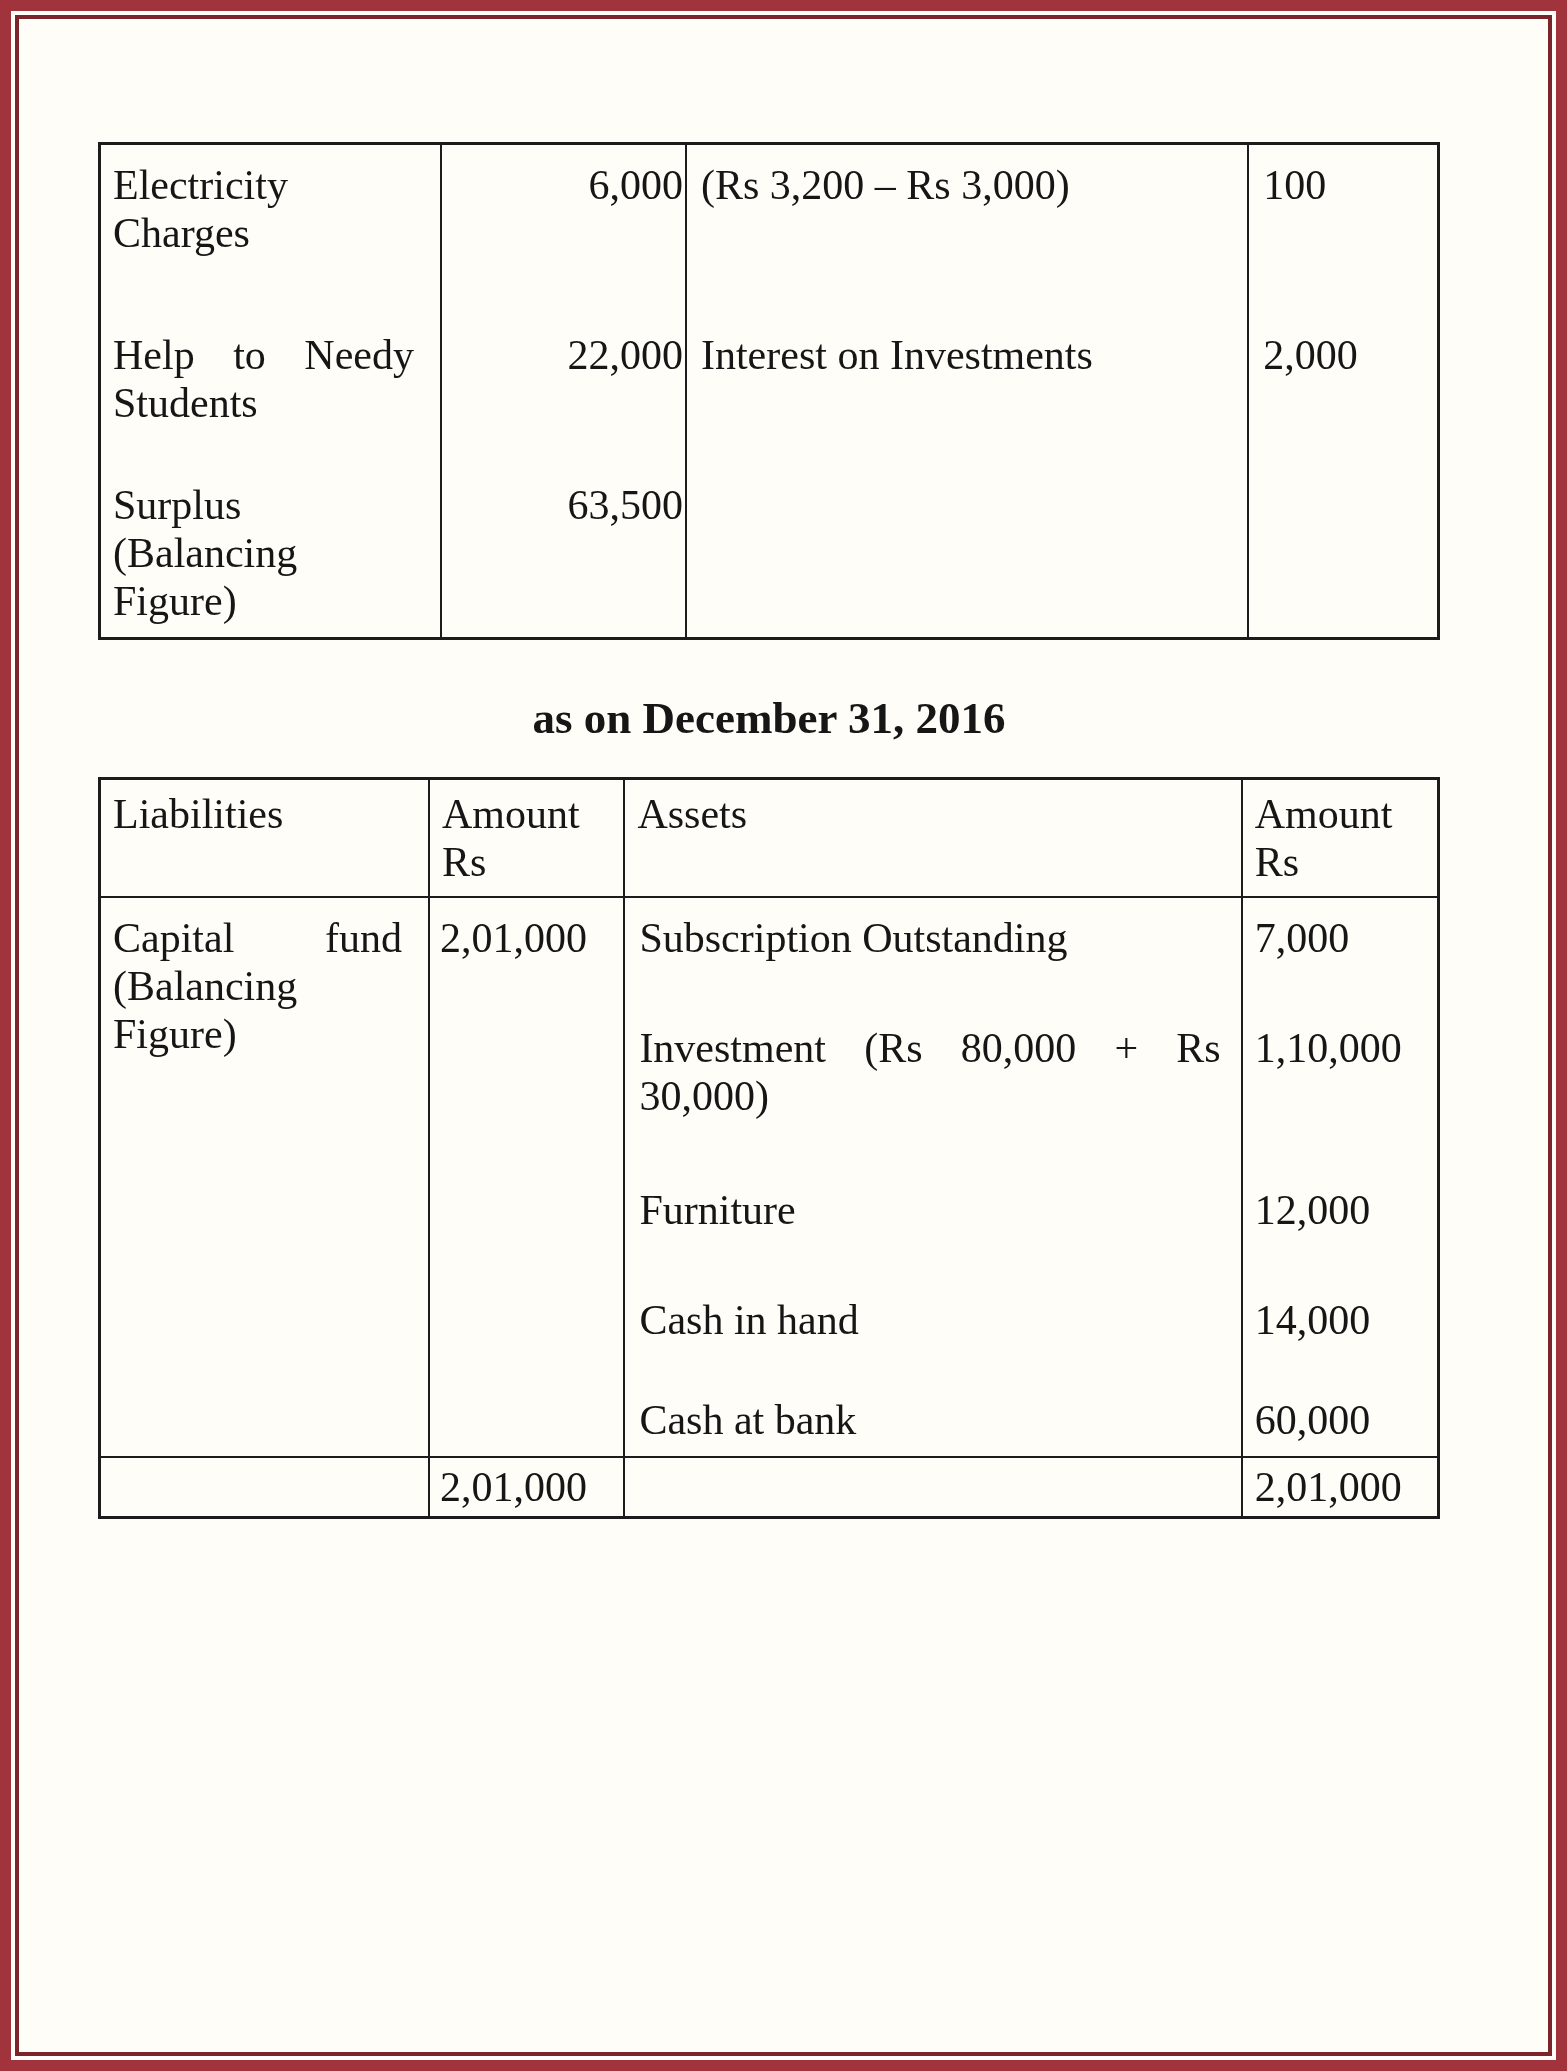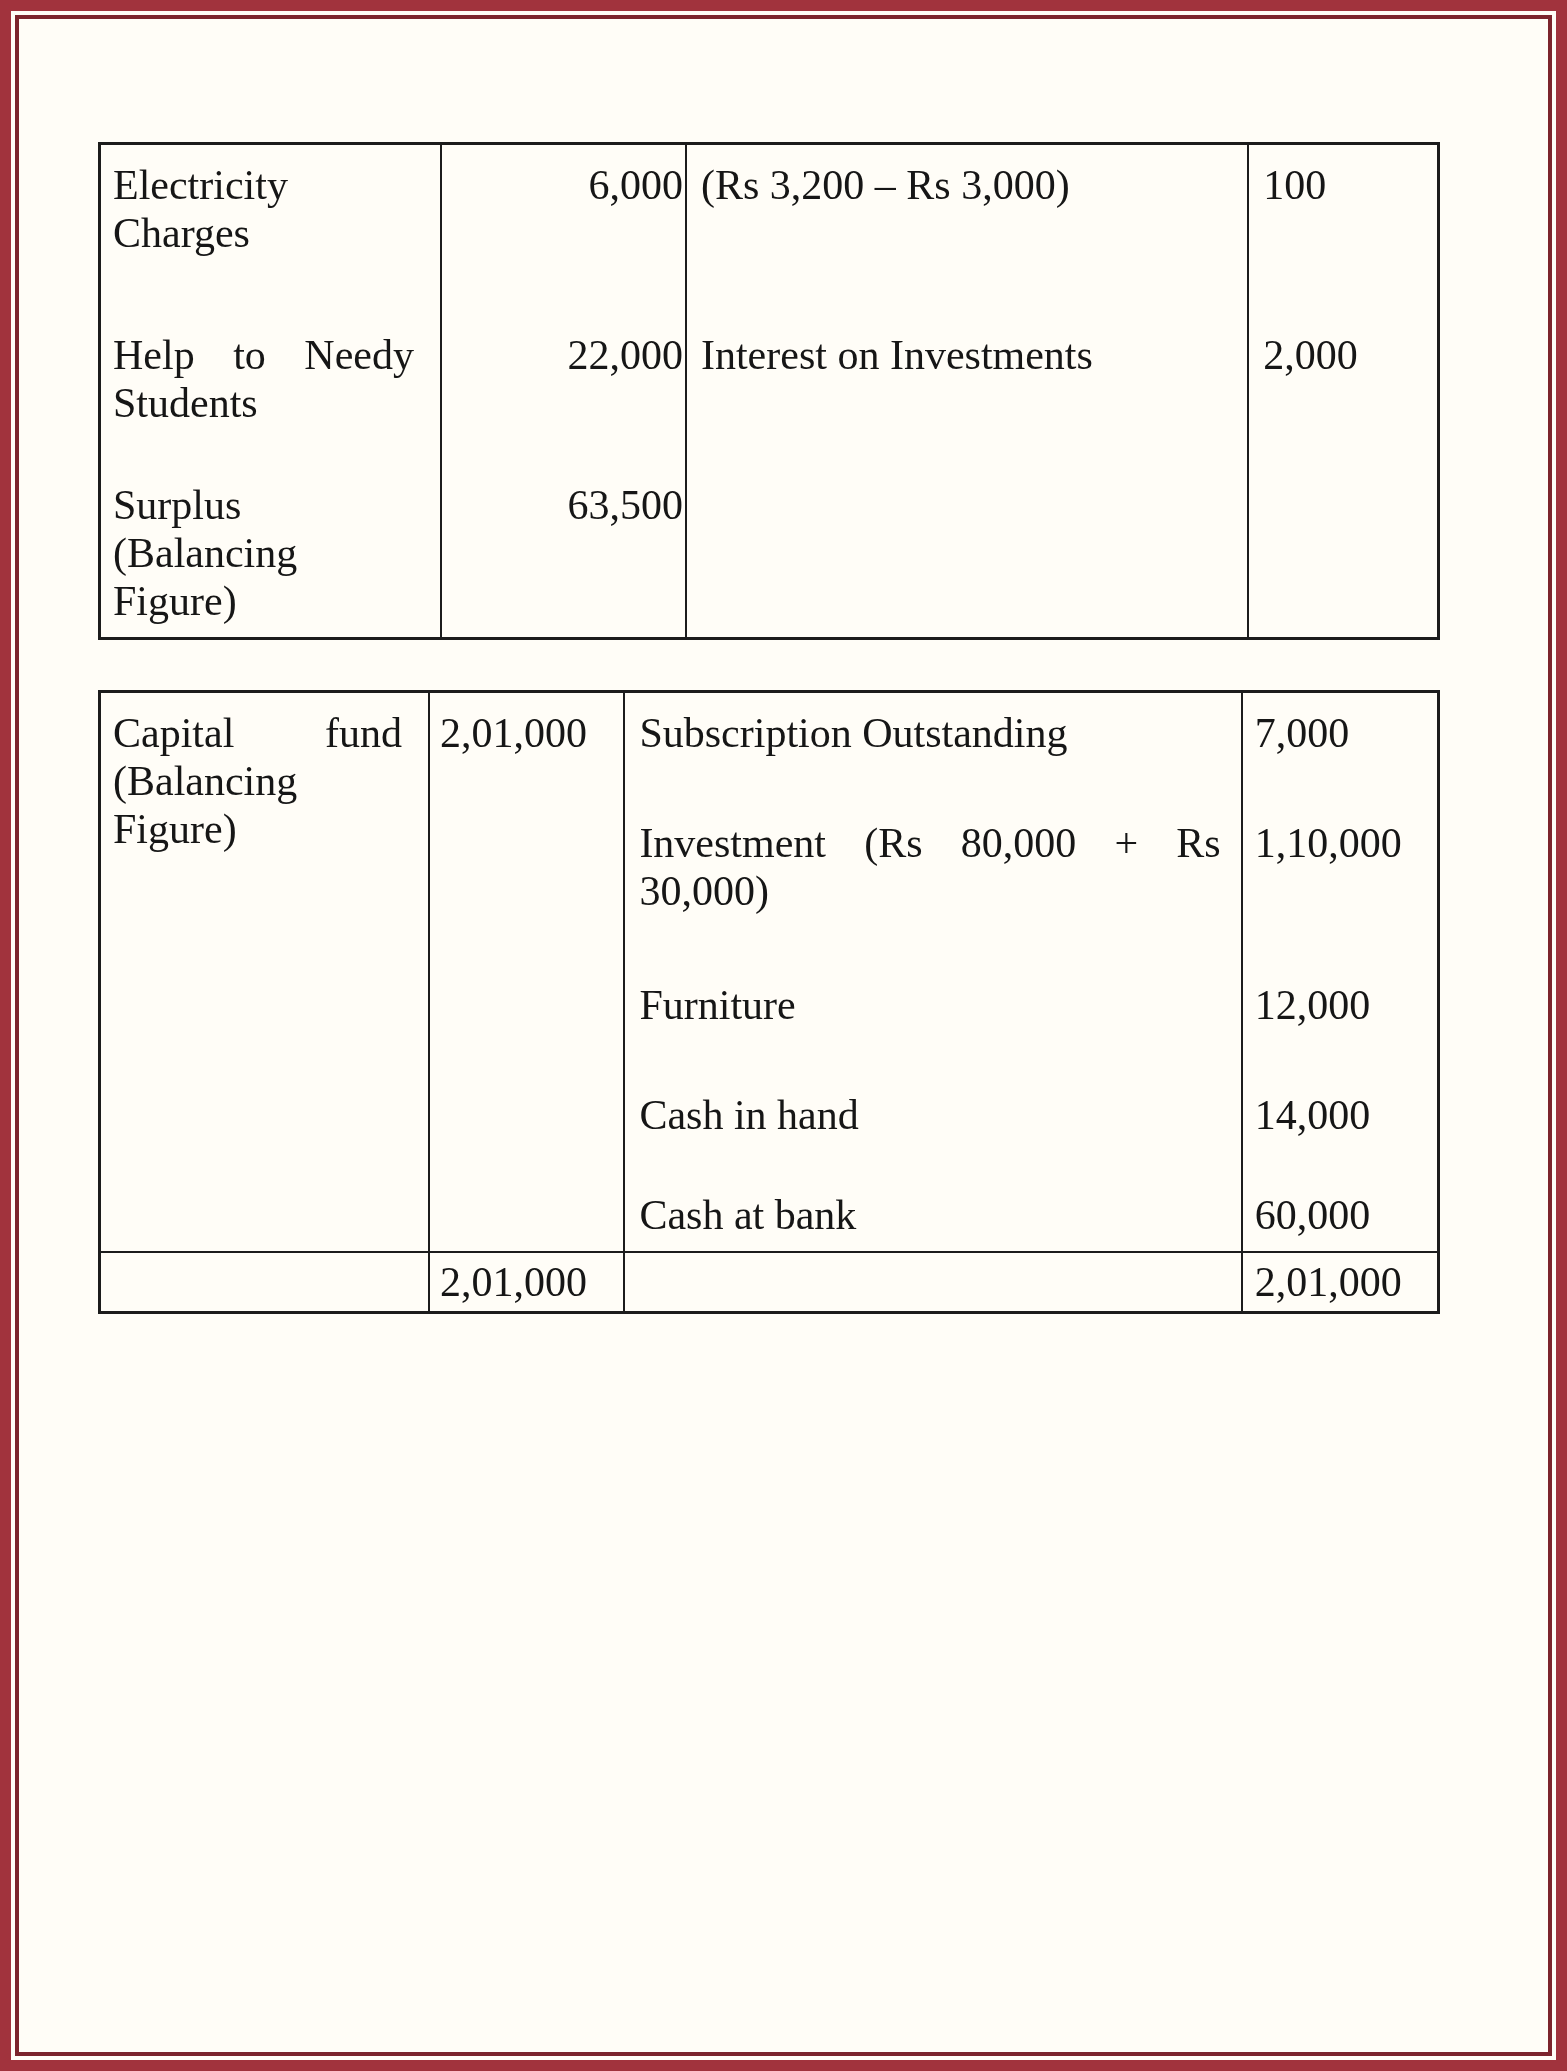--- a/index.html
+++ b/index.html
@@ -125,30 +125,37 @@
             <div>100</div>
             <div>2,000</div>
             <div></div>
           </div>
         </td>
       </tr>
     </tbody>
   </table>
 
   <div class="heading">
+    <div>as on December 31, 2016</div>
   </div>
 
   <table class="acct t2">
     <colgroup>
       <col style="width:24.6%">
       <col style="width:14.6%">
       <col style="width:46.1%">
       <col style="width:14.7%">
     </colgroup>
     <tbody>
+      <tr>
+        <th>Liabilities</th>
+        <th>Amount Rs</th>
+        <th>Assets</th>
+        <th>Amount Rs</th>
+      </tr>
       <tr>
         <td class="body-cell c-liab">
           <div>Capital fund (Balancing Figure)</div>
         </td>
         <td class="body-cell c-lamt">
           <div>2,01,000</div>
         </td>
         <td class="body-cell c-asset">
           <div class="stack">
             <div>Subscription Outstanding</div>

